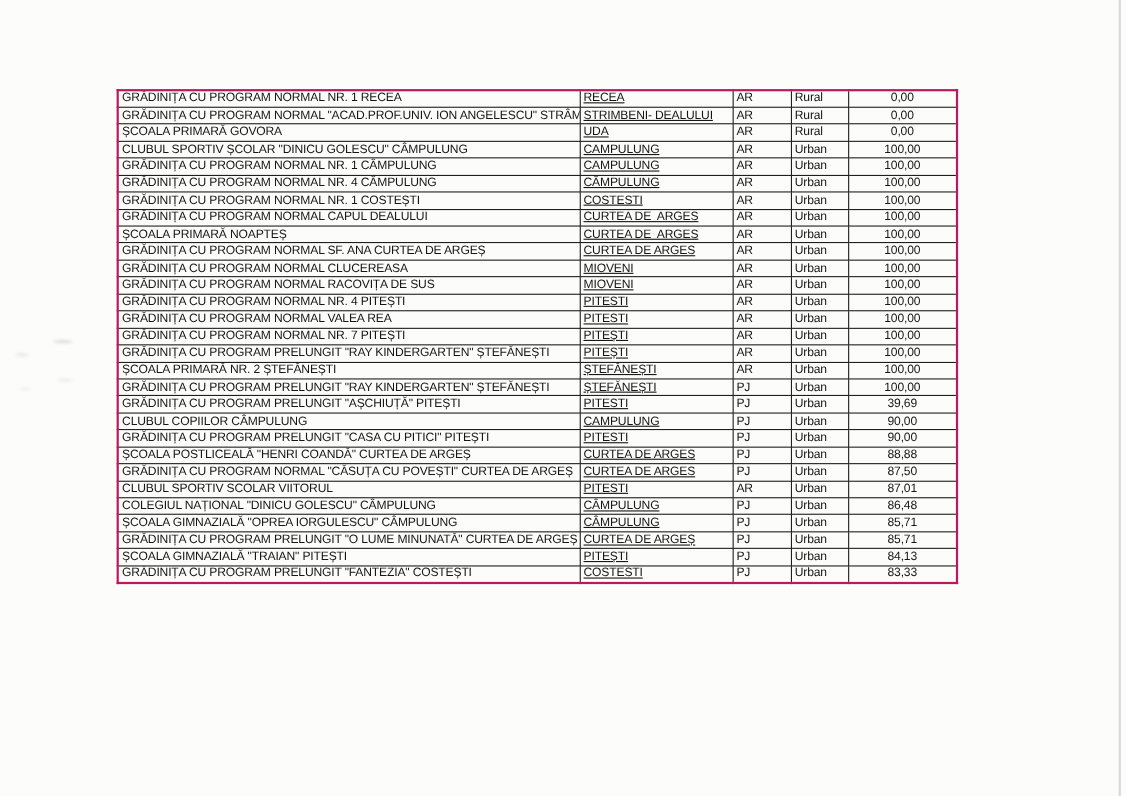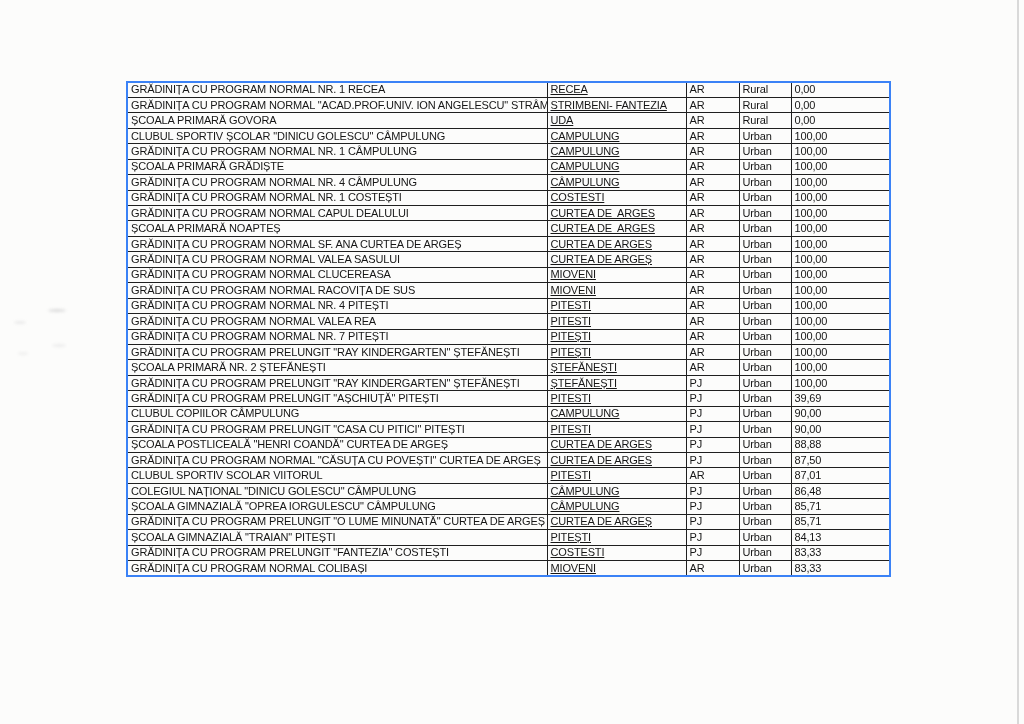--- a/index.html
+++ b/index.html
@@ -33,45 +33,45 @@
     border-radius: 50%;
     filter: blur(1.5px);
   }
   .smudge.s1 { left: 48px; top: 309px; width: 18px; height: 3px; }
   .smudge.s2 { left: 14px; top: 321px; width: 12px; height: 3px; opacity:.6; }
   .smudge.s3 { left: 52px; top: 344px; width: 14px; height: 3px; opacity:.5; }
   .smudge.s4 { left: 18px; top: 352px; width: 10px; height: 3px; opacity:.4; }
 
   table.schools {
     position: absolute;
-    left: 126px;
+    left: 106px;
     top: 81px;
     width: 763px;
     border-collapse: collapse;
     table-layout: fixed;
-    border: 2px solid #3b82f6;
+    border: 2px solid #be185d;
   }
   table.schools td {
     border: 1px solid #1f1f1f;
     height: 15.45px;
     padding: 0 3px;
     font-size: 11px;
     line-height: 11px;
     letter-spacing: -0.15px;
     color: #161616;
     vertical-align: middle;
     white-space: pre;
     overflow: hidden;
     box-sizing: border-box;
   }
   td.c-name    { width: 420px; }
   td.c-loc     { width: 139px; text-decoration: underline; }
   td.c-county  { width: 53px; margin-left: 45px;  }
   td.c-area    { width: 52px;  }
-  td.c-val     { width: 99px; text-align: left; }
+  td.c-val     { width: 99px; text-align: center; }
 </style>
 </head>
 <body>
 
 <div class="page">
 
   <div class="scan-edge"></div>
   <div class="smudge s1"></div>
   <div class="smudge s2"></div>
   <div class="smudge s3"></div>
@@ -88,21 +88,21 @@
     <tbody id="table-body">
         <tr>
           <td class="c-name">GRĂDINIȚA CU PROGRAM NORMAL NR. 1 RECEA</td>
           <td class="c-loc">RECEA</td>
           <td class="c-county">AR</td>
           <td class="c-area">Rural</td>
           <td class="c-val">0,00</td>
         </tr>
         <tr>
           <td class="c-name">GRĂDINIȚA CU PROGRAM NORMAL "ACAD.PROF.UNIV. ION ANGELESCU" STRÂMBE</td>
-          <td class="c-loc">STRIMBENI- FANTEZIA</td>
+          <td class="c-loc">STRIMBENI- DEALULUI</td>
           <td class="c-county">AR</td>
           <td class="c-area">Rural</td>
           <td class="c-val">0,00</td>
         </tr>
         <tr>
           <td class="c-name">ȘCOALA PRIMARĂ GOVORA</td>
           <td class="c-loc">UDA</td>
           <td class="c-county">AR</td>
           <td class="c-area">Rural</td>
           <td class="c-val">0,00</td>
@@ -115,27 +115,20 @@
           <td class="c-val">100,00</td>
         </tr>
         <tr>
           <td class="c-name">GRĂDINIȚA CU PROGRAM NORMAL NR. 1 CÂMPULUNG</td>
           <td class="c-loc">CAMPULUNG</td>
           <td class="c-county">AR</td>
           <td class="c-area">Urban</td>
           <td class="c-val">100,00</td>
         </tr>
         <tr>
-          <td class="c-name">ȘCOALA PRIMARĂ GRĂDIȘTE</td>
-          <td class="c-loc">CAMPULUNG</td>
-          <td class="c-county">AR</td>
-          <td class="c-area">Urban</td>
-          <td class="c-val">100,00</td>
-        </tr>
-        <tr>
           <td class="c-name">GRĂDINIȚA CU PROGRAM NORMAL NR. 4 CÂMPULUNG</td>
           <td class="c-loc">CÂMPULUNG</td>
           <td class="c-county">AR</td>
           <td class="c-area">Urban</td>
           <td class="c-val">100,00</td>
         </tr>
         <tr>
           <td class="c-name">GRĂDINIȚA CU PROGRAM NORMAL NR. 1 COSTEȘTI</td>
           <td class="c-loc">COSTESTI</td>
           <td class="c-county">AR</td>
@@ -157,27 +150,20 @@
           <td class="c-val">100,00</td>
         </tr>
         <tr>
           <td class="c-name">GRĂDINIȚA CU PROGRAM NORMAL SF. ANA CURTEA DE ARGEȘ</td>
           <td class="c-loc">CURTEA DE ARGES</td>
           <td class="c-county">AR</td>
           <td class="c-area">Urban</td>
           <td class="c-val">100,00</td>
         </tr>
         <tr>
-          <td class="c-name">GRĂDINIȚA CU PROGRAM NORMAL VALEA SASULUI</td>
-          <td class="c-loc">CURTEA DE ARGEȘ</td>
-          <td class="c-county">AR</td>
-          <td class="c-area">Urban</td>
-          <td class="c-val">100,00</td>
-        </tr>
-        <tr>
           <td class="c-name">GRĂDINIȚA CU PROGRAM NORMAL CLUCEREASA</td>
           <td class="c-loc">MIOVENI</td>
           <td class="c-county">AR</td>
           <td class="c-area">Urban</td>
           <td class="c-val">100,00</td>
         </tr>
         <tr>
           <td class="c-name">GRĂDINIȚA CU PROGRAM NORMAL RACOVIȚA DE SUS</td>
           <td class="c-loc">MIOVENI</td>
           <td class="c-county">AR</td>
@@ -296,23 +282,16 @@
           <td class="c-area">Urban</td>
           <td class="c-val">84,13</td>
         </tr>
         <tr>
           <td class="c-name">GRĂDINIȚA CU PROGRAM PRELUNGIT "FANTEZIA" COSTEȘTI</td>
           <td class="c-loc">COSTESTI</td>
           <td class="c-county">PJ</td>
           <td class="c-area">Urban</td>
           <td class="c-val">83,33</td>
         </tr>
-        <tr>
-          <td class="c-name">GRĂDINIȚA CU PROGRAM NORMAL COLIBAȘI</td>
-          <td class="c-loc">MIOVENI</td>
-          <td class="c-county">AR</td>
-          <td class="c-area">Urban</td>
-          <td class="c-val">83,33</td>
-        </tr>
       </tbody>
   </table>
 
 </div>
 
 </body></html>

